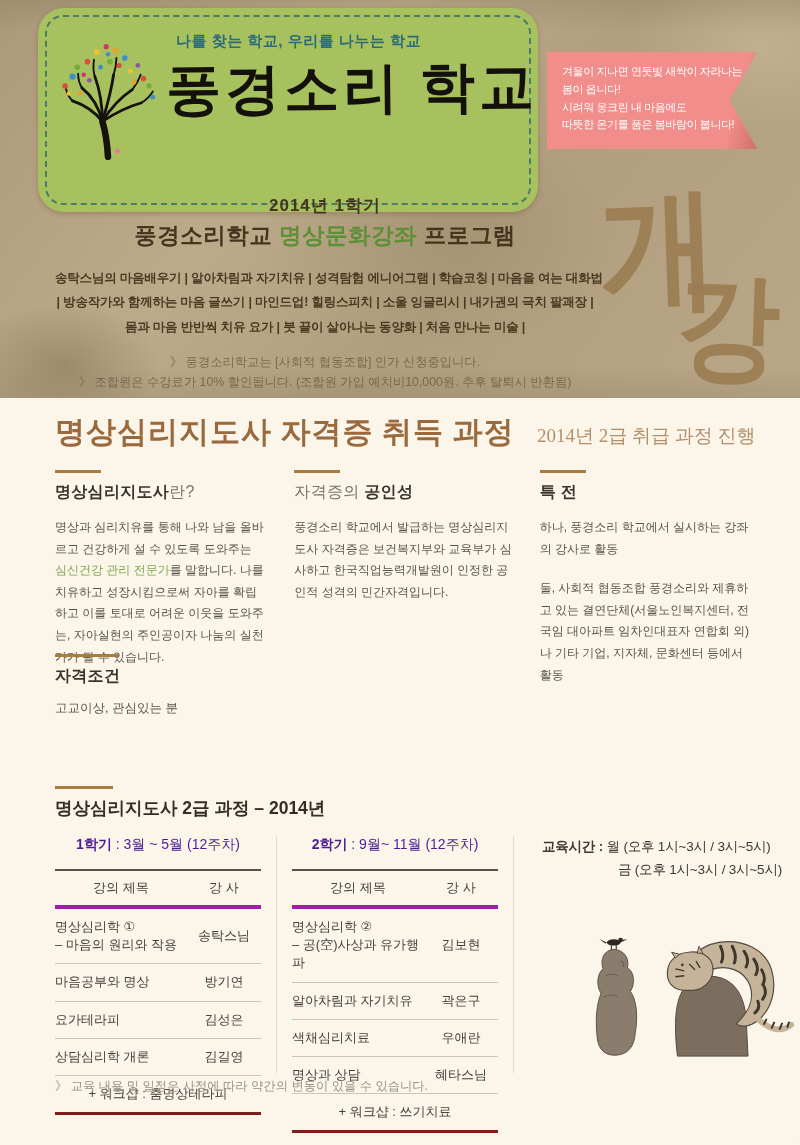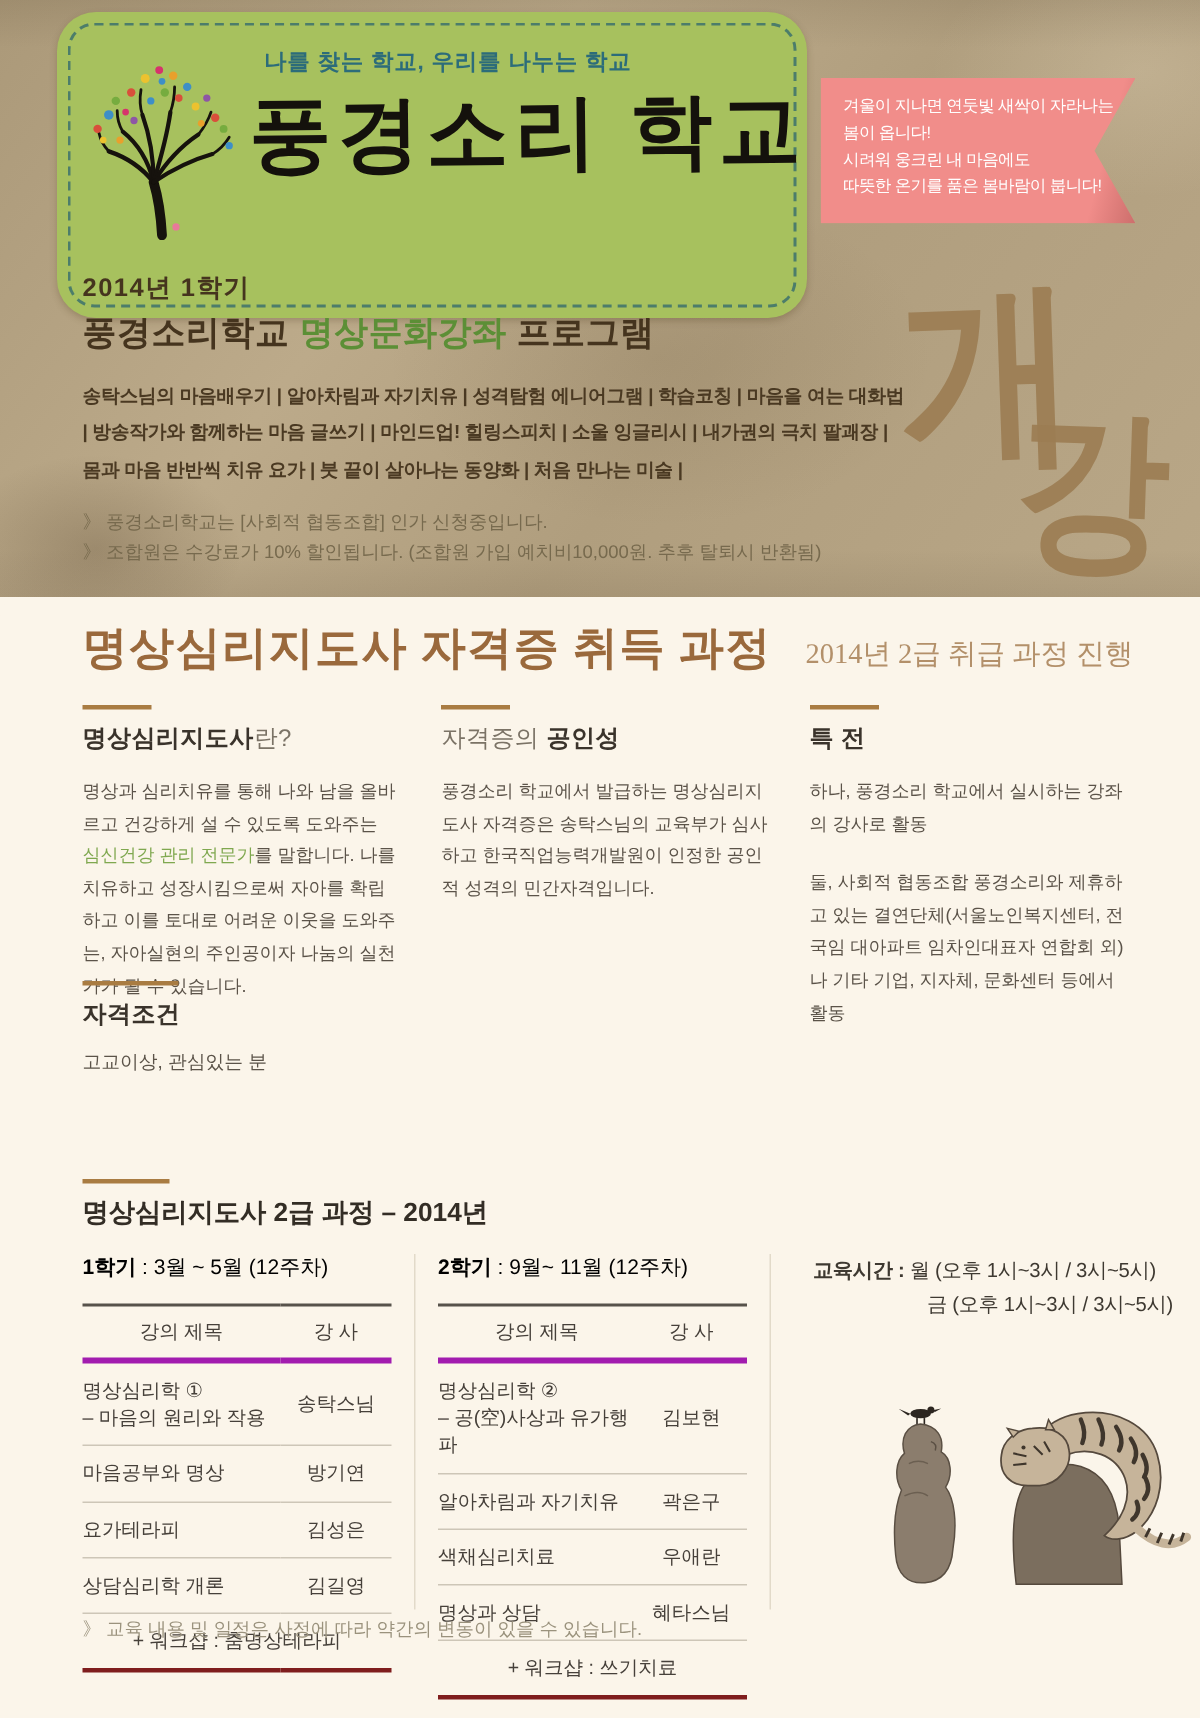--- a/index.html
+++ b/index.html
@@ -46,21 +46,21 @@
     background:#f18d8a;
     clip-path:polygon(0 0,100% 0,87% 50%,100% 100%,0 100%);
     color:#fff;box-sizing:border-box;padding:11px 8px 0 15px;
   }
   .ribbon::after{
     content:"";position:absolute;top:0;right:0;bottom:0;width:34px;
     background:linear-gradient(105deg,transparent 45%,rgba(120,40,38,.30));
   }
   .ribbon .rl{font-size:11px;line-height:1.62;letter-spacing:-.4px;white-space:nowrap;}
   
-  .program{position:absolute;left:55px;top:180px;width:540px;}
+  .program{position:absolute;left:55px;top:194px;width:540px;text-align:center;}
   .sem{font-size:17px;font-weight:700;color:#45341e;letter-spacing:1px;}
   .ptitle{font-size:22.5px;font-weight:800;color:#45341e;margin-top:3px;letter-spacing:.5px;}
   .ptitle .hl{color:#5c8f36;}
   .plines{margin-top:15px;}
   .pline{font-size:12.5px;font-weight:700;color:#4a3922;line-height:1.95;letter-spacing:-.2px;white-space:nowrap;}
   .pnotes{margin-top:14px;}
   .pnote{font-size:12.3px;color:#776a4e;line-height:1.62;}
   
   .st{
     position:absolute;color:#9c7d53;opacity:.9;
@@ -93,21 +93,21 @@
   .qual .rule{width:64px;}
   .qual p{margin:13px 0 0;font-size:12.5px;color:#5b5349;text-align:center;}
   .course{position:absolute;left:55px;top:388px;}
   .course .rule{width:58px;margin-bottom:7px;}
   .course h3{font-size:17.5px;font-weight:700;color:#332d25;margin:0;}
   
   .tables-row{position:absolute;left:55px;top:438px;width:727px;display:flex;}
   .sem-block{width:216px;}
   .vdiv{width:1px;height:237px;background:#e2dac9;margin:0 15px;}
   .right-col{flex:1;padding-left:13px;}
-  .blk-title{font-size:14px;color:#000000;white-space:nowrap;}
+  .blk-title{font-size:14px;color:#4c1d95;white-space:nowrap;text-align:center;}
   .blk-title .b,.b{font-weight:700;}
   .sem-block table{width:100%;border-collapse:collapse;margin-top:15px;table-layout:fixed;}
   .sem-block th,.sem-block td{font-size:13px;color:#46403a;}
   .sem-block thead th{
     border-top:2px solid #57524b;border-bottom:4px solid #a21caf;
     padding:8px 0;font-weight:500;text-align:center;
   }
   .sem-block th.c1{width:64%;}
   .sem-block tbody td{border-bottom:1px solid #cdc6b7;padding:9px 0;}
   .sem-block td.subj{text-align:left;line-height:1.4;}
@@ -209,21 +209,21 @@
 
   <div class="cols">
     <div class="colA">
       <div class="rule"></div>
       <h3 class="colh"><span class="b">명상심리지도사</span><span class="lt">란?</span></h3>
       <p><span>명상과 심리치유를 통해 나와 남을 올바르고 건강하게 설 수 있도록 도와주는 </span><span class="grn">심신건강 관리 전문가</span><span>를 말합니다. 나를 치유하고 성장시킴으로써 자아를 확립하고 이를 토대로 어려운 이웃을 도와주는, 자아실현의 주인공이자 나눔의 실천가가 될 수 있습니다.</span></p>
     </div>
     <div class="colB">
       <div class="rule"></div>
       <h3 class="colh"><span class="lt">자격증의 </span><span class="b">공인성</span></h3>
-      <p>풍경소리 학교에서 발급하는 명상심리지도사 자격증은 송탁스님의 교육부가 심사하고 한국직업능력개발원이 인정한 공인적 성격의 민간자격입니다.</p>
+      <p>풍경소리 학교에서 발급하는 명상심리지도사 자격증은 보건복지부와 교육부가 심사하고 한국직업능력개발원이 인정한 공인적 성격의 민간자격입니다.</p>
     </div>
     <div class="colC">
       <div class="rule"></div>
       <h3 class="colh">특 전</h3>
       <p>하나, 풍경소리 학교에서 실시하는 강좌의 강사로 활동</p>
       <p>둘, 사회적 협동조합 풍경소리와 제휴하고 있는 결연단체(서울노인복지센터, 전국임 대아파트 임차인대표자 연합회 외)나 기타 기업, 지자체, 문화센터 등에서 활동</p>
     </div>
   </div>
 
   <div class="qual">

